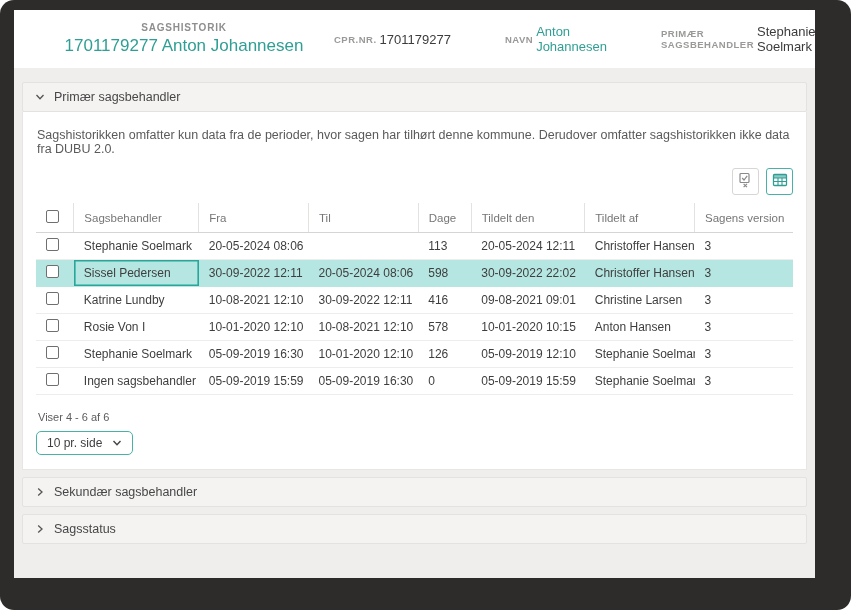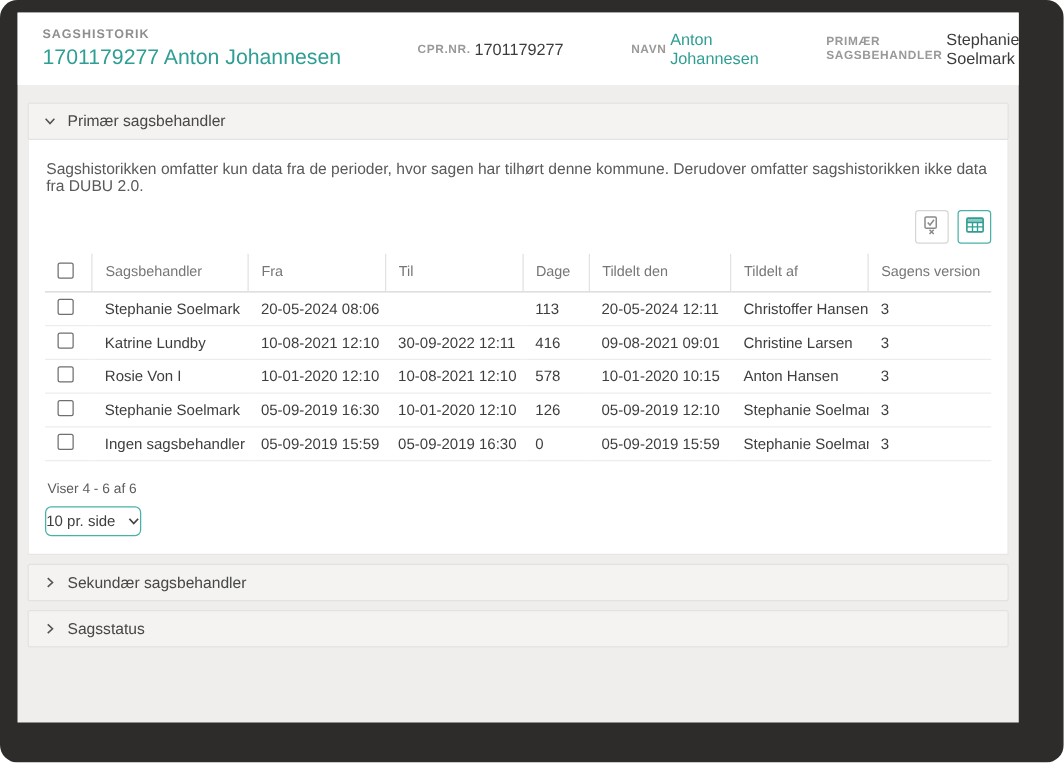--- a/index.html
+++ b/index.html
@@ -6,21 +6,21 @@
   html,body { margin:0; padding:0; background:#ffffff; }
   body { font-family:"Liberation Sans","DejaVu Sans",sans-serif; }
   .stage { position:relative; width:851px; height:610px; overflow:hidden; }
   .frame { position:absolute; inset:0; background:#2d2c2b; border-radius:14px; }
   .window { position:absolute; left:14px; top:10px; width:801px; height:568px;
             background:#efeeed; overflow:hidden; }
 
   
   .win-header { height:58px; background:#ffffff; display:flex; align-items:center;
                 padding:0 16px 0 20px; }
-  .hdr-left { display:flex; flex-direction:column; gap:3px; min-width:300px; }
+  .hdr-left { display:flex; flex-direction:column; gap:3px; min-width:300px;text-align:center; }
   .eyebrow { font-size:10px; letter-spacing:.8px; color:#8f8e8d; font-weight:600; }
   .title { font-size:17px; color:#2f9e94; font-weight:500; }
   .hdr-fields { display:flex; flex:1; justify-content:flex-end; gap:54px; margin-right:28px; }
   .hdr-field { display:flex; align-items:center; gap:3px; }
   .hdr-field .lbl { font-size:9.5px; letter-spacing:.5px; color:#9a9998; font-weight:600; }
   .hdr-field .val { font-size:13px; color:#3c3c3c; }
   .hdr-field .val.link { color:#2f9e94; cursor:pointer; }
   .luk-btn { border:1px solid #7fccc4; color:#2f9e94; background:#fff; font-size:13px;
              padding:7px 14px; border-radius:4px; cursor:pointer;
              font-family:"Liberation Sans",sans-serif; }
@@ -55,21 +55,21 @@
   col.c-til { width:14.5%; } col.c-dage { width:7%; } col.c-tden { width:15%; }
   col.c-taf { width:14.5%; } col.c-ver { width:13%; }
   .cb { width:13px; height:13px; border:1px solid #6f6f6f; border-radius:2px;
         background:#fff; display:inline-block; cursor:pointer; }
   tr.highlight td { background:#b5e6e1; border-bottom:1px solid #b5e6e1; }
   td.focus-cell { box-shadow:inset 0 0 0 1.6px #27a69a; }
 
   .grid-footer { margin-top:16px; }
   .summary { font-size:11px; color:#5c5c5c; margin:0 0 8px 2px; }
   .page-size { display:inline-flex; align-items:center; gap:10px; border:1.5px solid #49b2a8;
-               border-radius:5px; background:#fff; padding:4px 0; font-size:12px;
+               border-radius:5px; background:#fff; padding:4px 10px; font-size:12px;
                color:#3e3e3e; cursor:pointer; }
 </style>
 </head>
 <body>
 
 <div class="stage">
   <div class="frame"></div>
   <div class="window">
 
     <div class="win-header">
@@ -156,20 +156,30 @@
             <tr>
               <td><span class="cb"></span></td>
               <td>Stephanie Soelmark</td>
               <td>20-05-2024 08:06</td>
               <td></td>
               <td>113</td>
               <td>20-05-2024 12:11</td>
               <td>Christoffer Hansen</td>
               <td>3</td>
             </tr>
+            <tr class="highlight">
+              <td><span class="cb"></span></td>
+              <td class="focus-cell">Sissel Pedersen</td>
+              <td>30-09-2022 12:11</td>
+              <td>20-05-2024 08:06</td>
+              <td>598</td>
+              <td>30-09-2022 22:02</td>
+              <td>Christoffer Hansen</td>
+              <td>3</td>
+            </tr>
             <tr>
               <td><span class="cb"></span></td>
               <td>Katrine Lundby</td>
               <td>10-08-2021 12:10</td>
               <td>30-09-2022 12:11</td>
               <td>416</td>
               <td>09-08-2021 09:01</td>
               <td>Christine Larsen</td>
               <td>3</td>
             </tr>

